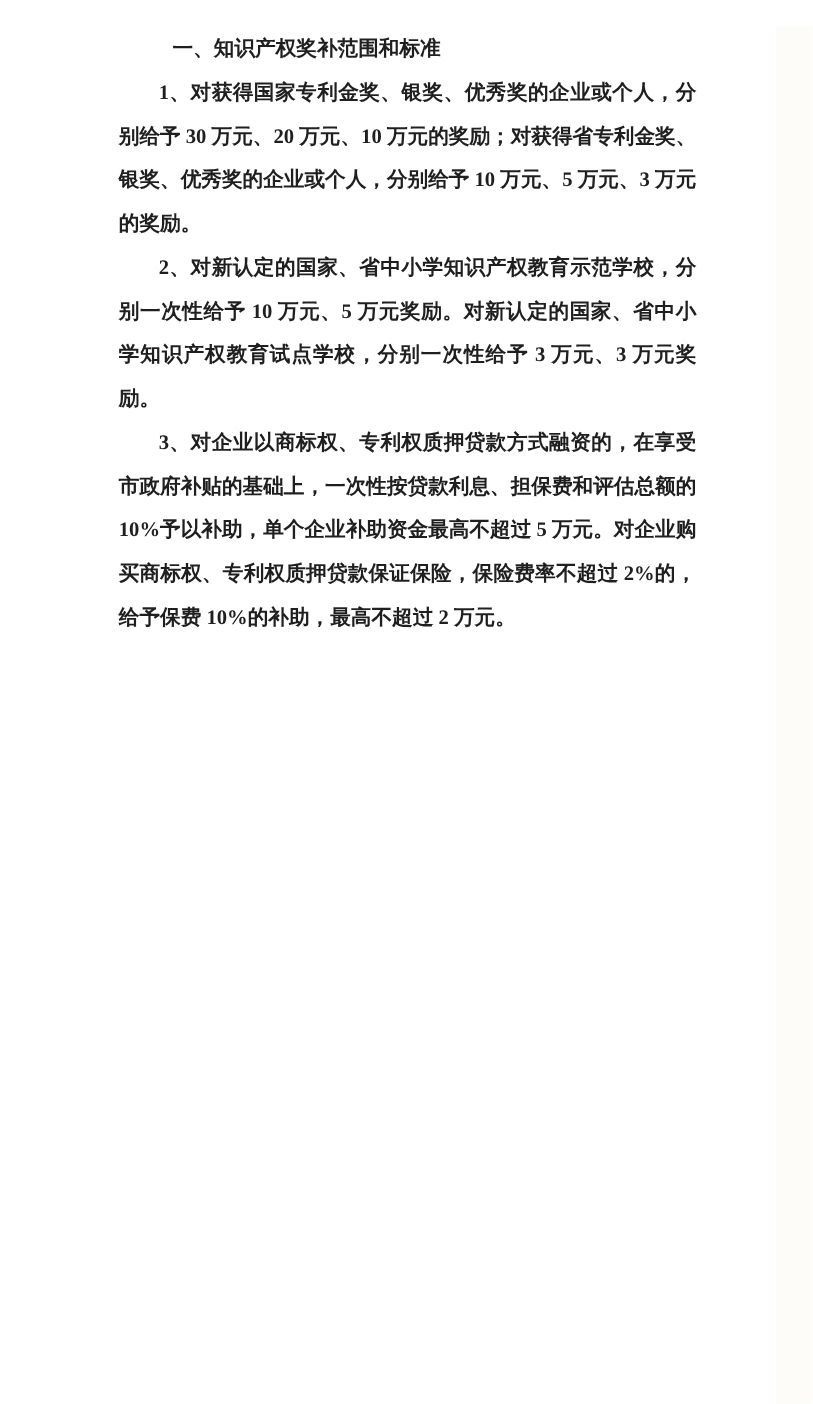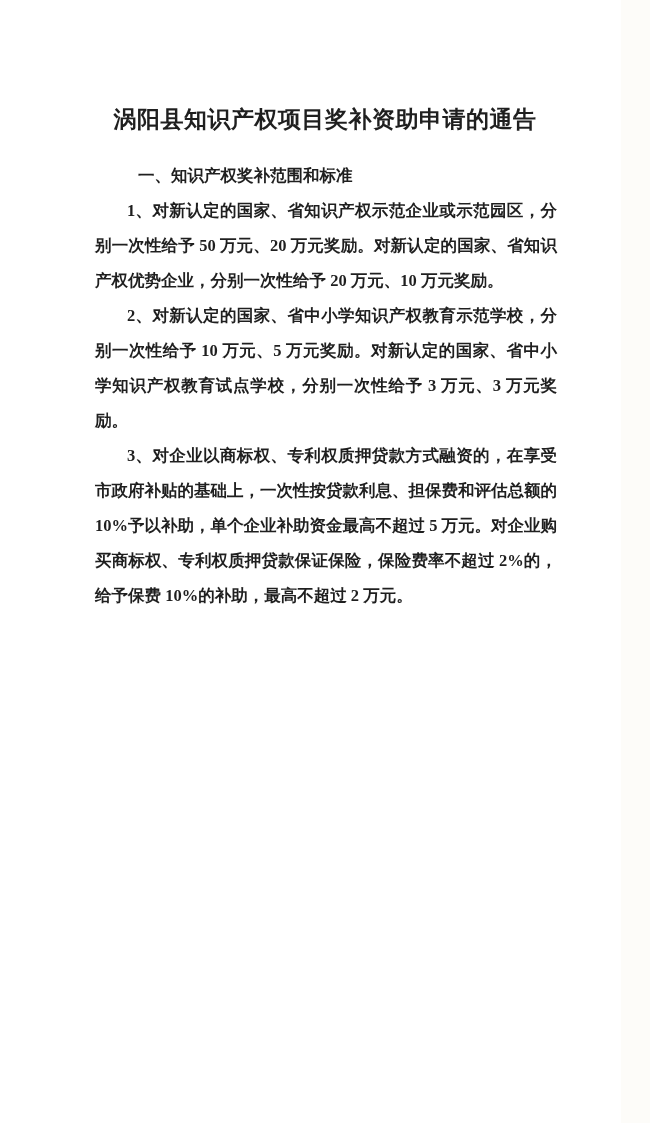--- a/index.html
+++ b/index.html
@@ -51,21 +51,20 @@
   .h-sub  { text-indent: 23px; }   
   .para   { text-indent: 32px; }   
   .no-indent { text-indent: 0; }   
 </style>
 </head>
 <body>
 
 <div class="page">
   <div class="edge-strip"></div>
 
-  <h1 class="doc-title">涡阳县知识产权项目奖补资助申请的通告</h1>
 
   <div class="doc-body">
     <p class="h-num">一、知识产权奖补范围和标准</p>
-    <p class="para">1、对新认定的国家、省知识产权示范企业或示范园区，分别一次性给予 50 万元、20 万元奖励。对新认定的国家、省知识产权优势企业，分别一次性给予 20 万元、10 万元奖励。</p>
+    <p class="para">1、对获得国家专利金奖、银奖、优秀奖的企业或个人，分别给予 30 万元、20 万元、10 万元的奖励；对获得省专利金奖、银奖、优秀奖的企业或个人，分别给予 10 万元、5 万元、3 万元的奖励。</p>
     <p class="para">2、对新认定的国家、省中小学知识产权教育示范学校，分别一次性给予 10 万元、5 万元奖励。对新认定的国家、省中小学知识产权教育试点学校，分别一次性给予 3 万元、3 万元奖励。</p>
     <p class="para">3、对企业以商标权、专利权质押贷款方式融资的，在享受市政府补贴的基础上，一次性按贷款利息、担保费和评估总额的 10%予以补助，单个企业补助资金最高不超过 5 万元。对企业购买商标权、专利权质押贷款保证保险，保险费率不超过 2%的，给予保费 10%的补助，最高不超过 2 万元。</p>
   </div>
 </div>
 
 </body></html>

